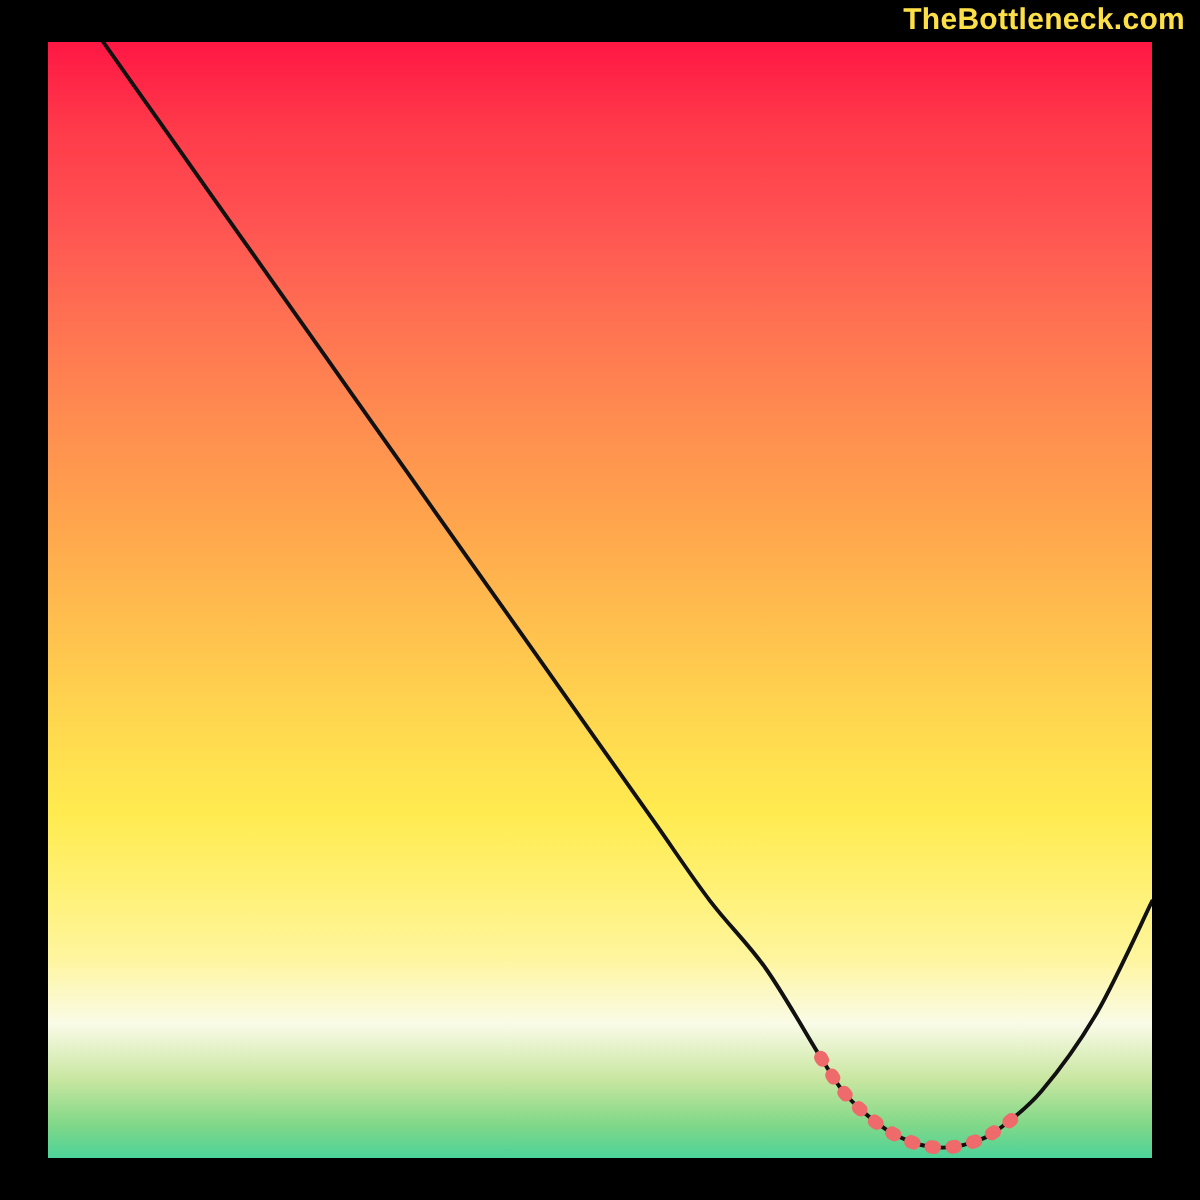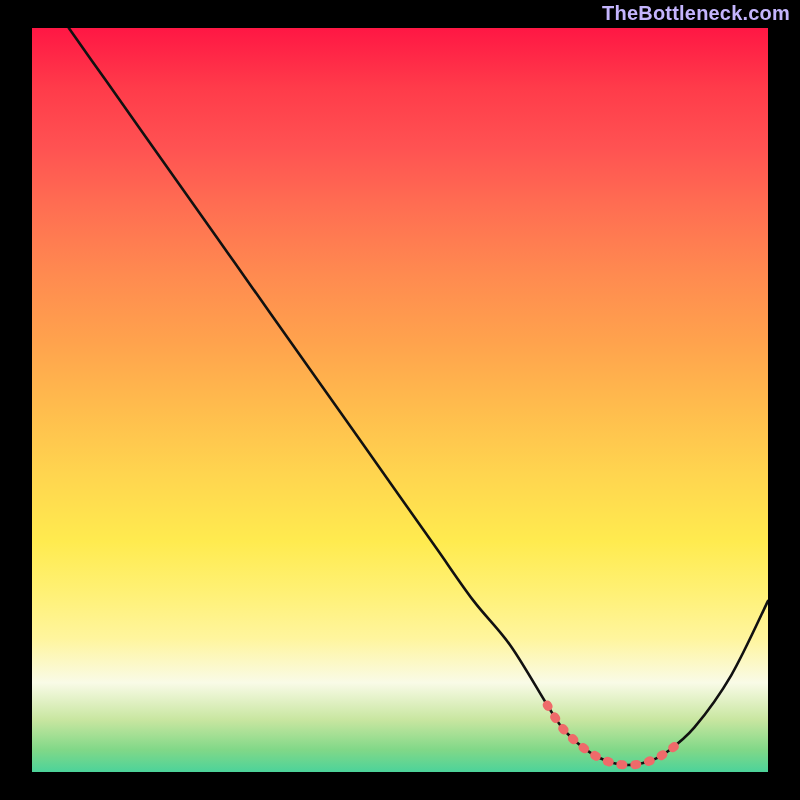--- a/index.html
+++ b/index.html
@@ -14,21 +14,21 @@
   .frame {
     position: relative;
     width: 800px;
     height: 800px;
     background: #000;
   }
   .watermark {
     position: absolute;
     top: 2px;
     right: 10px;
-    color: #c4b5fd;
+    color: #fde047;
     font-size: 20px;
     font-weight: 600;
     letter-spacing: 0.2px;
     z-index: 5;
   }
   .plot {
     position: absolute;
     left: 32px;
     top: 28px;
     width: 736px;

